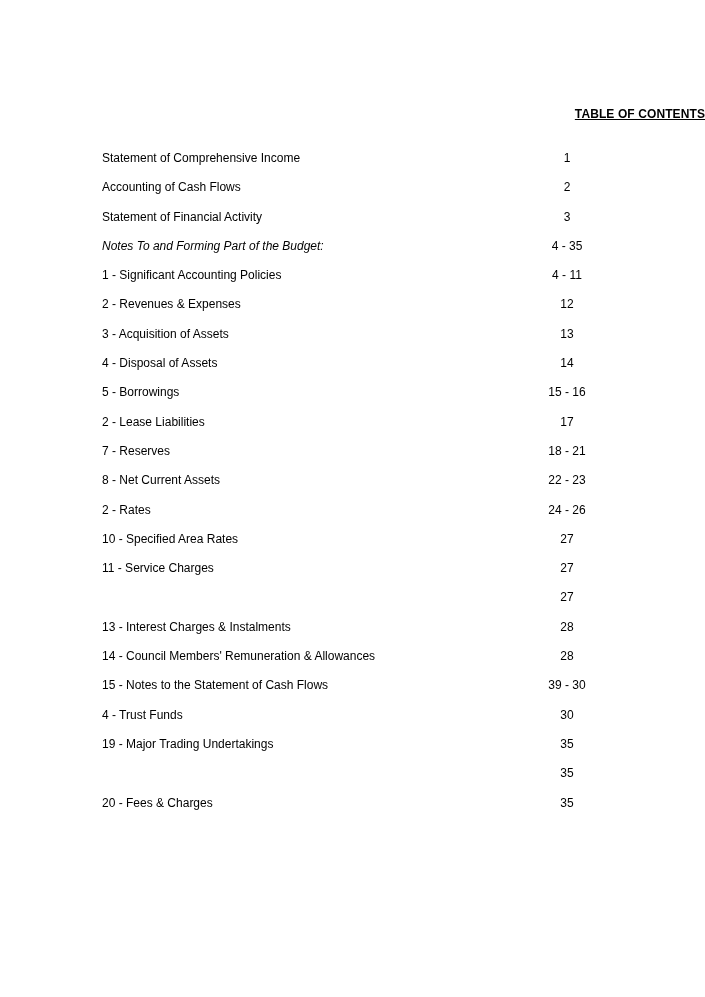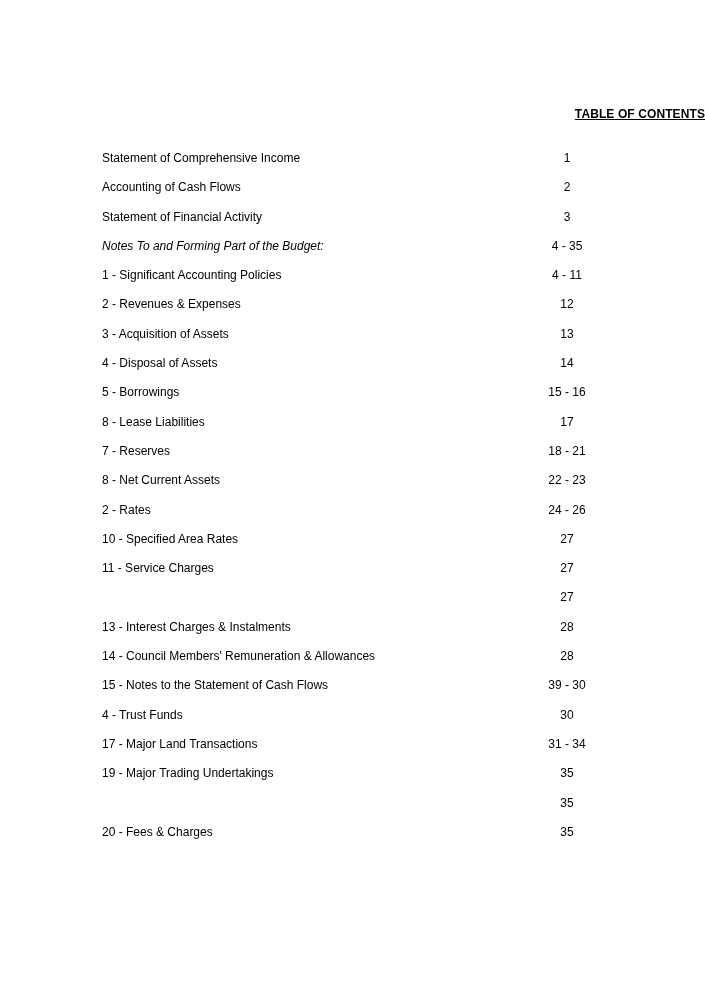--- a/index.html
+++ b/index.html
@@ -49,21 +49,21 @@
     </div>
   <div class="row">
       <span class="label">4 - Disposal of Assets</span>
       <span class="page">14</span>
     </div>
   <div class="row">
       <span class="label">5 - Borrowings</span>
       <span class="page">15 - 16</span>
     </div>
   <div class="row">
-      <span class="label">8 - Lease Liabilities</span>
+      <span class="label">2 - Lease Liabilities</span>
       <span class="page">17</span>
     </div>
   <div class="row">
       <span class="label">7 - Reserves</span>
       <span class="page">18 - 21</span>
     </div>
   <div class="row">
       <span class="label">8 - Net Current Assets</span>
       <span class="page">22 - 23</span>
     </div>
@@ -92,24 +92,20 @@
     </div>
   <div class="row">
       <span class="label">15 - Notes to the Statement of Cash Flows</span>
       <span class="page">39 - 30</span>
     </div>
   <div class="row">
       <span class="label">4 - Trust Funds</span>
       <span class="page">30</span>
     </div>
   <div class="row">
-      <span class="label">17 - Major Land Transactions</span>
-      <span class="page">31 - 34</span>
-    </div>
-  <div class="row">
       <span class="label">19 - Major Trading Undertakings</span>
       <span class="page">35</span>
     </div>
   <div class="row">
       <span class="page">35</span>
     </div>
   <div class="row">
       <span class="label">20 - Fees &amp; Charges</span>
       <span class="page">35</span>
     </div>

